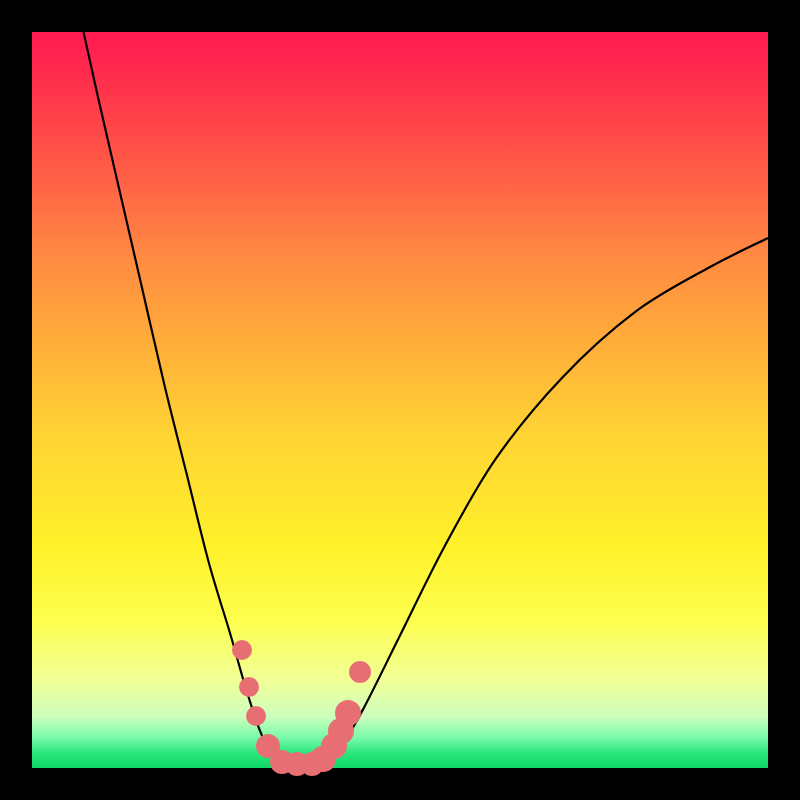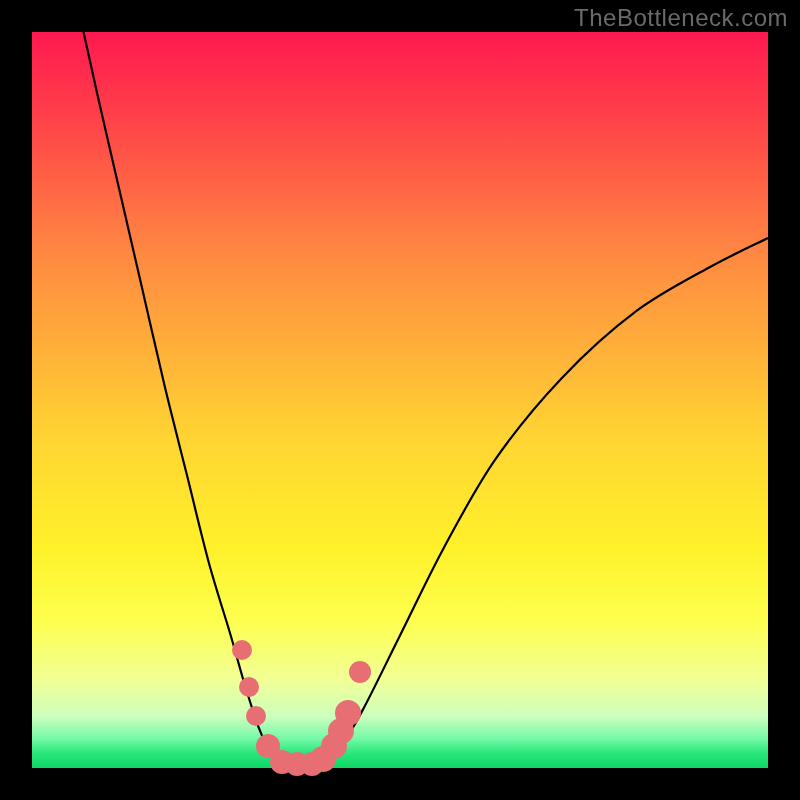--- a/index.html
+++ b/index.html
@@ -68,21 +68,20 @@
     position: absolute;
     border-radius: 50%;
     background: #e76f74;
     transform: translate(-50%, -50%);
   }
 </style>
 </head>
 <body>
 
 <div class="frame">
-  <div class="watermark">TheBottleneck.com</div>
   <div class="plot">
     <svg class="curve" viewBox="0 0 736 736" preserveAspectRatio="none">
       <path id="curve-path" d="M 51.52 0 C 53.973333333333336 11.040000000000001, 60.10666666666666 39.253333333333345, 66.24 66.24000000000001 C 72.37333333333332 93.22666666666667, 80.96 130.02666666666664, 88.32 161.91999999999996 C 95.67999999999999 193.81333333333328, 103.03999999999999 225.70666666666662, 110.39999999999999 257.59999999999997 C 117.75999999999999 289.4933333333333, 125.11999999999999 322.6133333333333, 132.48 353.28 C 139.84 383.94666666666666, 147.2 412.15999999999997, 154.56 441.59999999999997 C 161.92000000000002 471.03999999999996, 169.27999999999997 502.9333333333333, 176.64 529.92 C 184 556.9066666666666, 192.5866666666667 582.6666666666666, 198.72000000000003 603.52 C 204.85333333333335 624.3733333333333, 208.53333333333333 639.0933333333332, 213.44 655.04 C 218.34666666666666 670.9866666666667, 223.25333333333333 686.9333333333334, 228.16 699.2 C 233.06666666666666 711.4666666666667, 237.97333333333336 722.5066666666667, 242.88000000000002 728.64 C 247.7866666666667 734.7733333333333, 251.46666666666664 734.7733333333333, 257.59999999999997 736 C 263.7333333333333 737.2266666666667, 273.5466666666667 737.2266666666667, 279.68 736 C 285.81333333333333 734.7733333333333, 289.49333333333334 732.3199999999999, 294.40000000000003 728.64 C 299.30666666666673 724.96, 302.9866666666667 722.5066666666667, 309.12 713.92 C 315.25333333333333 705.3333333333333, 321.38666666666666 695.52, 331.2 677.12 C 341.0133333333333 658.72, 354.50666666666666 630.5066666666667, 368 603.52 C 381.49333333333334 576.5333333333333, 396.21333333333337 544.6400000000001, 412.16 515.2 C 428.1066666666667 485.76000000000005, 444.05333333333334 455.09333333333336, 463.68 426.88 C 483.3066666666667 398.66666666666663, 506.6133333333333 370.45333333333326, 529.92 345.91999999999996 C 553.2266666666666 321.38666666666666, 578.9866666666667 298.08, 603.52 279.68 C 628.0533333333333 261.28000000000003, 655.04 247.78666666666663, 677.12 235.51999999999998 C 699.2 223.25333333333333, 726.1866666666667 210.9866666666667, 736 206.08000000000004" fill="none" stroke="#000" stroke-width="2.2"></path>
     </svg>
     <div class="dots" id="dots">
         <div class="dot" style="left: 209.76px; top: 618.24px; width: 20px; height: 20px; background: rgb(231, 111, 116);"></div>
         <div class="dot" style="left: 217.12px; top: 655.04px; width: 20px; height: 20px; background: rgb(231, 111, 116);"></div>
         <div class="dot" style="left: 224.48px; top: 684.48px; width: 20px; height: 20px; background: rgb(231, 111, 116);"></div>
         <div class="dot" style="left: 235.52px; top: 713.92px; width: 24px; height: 24px; background: rgb(231, 111, 116);"></div>
         <div class="dot" style="left: 250.24px; top: 730.112px; width: 24px; height: 24px; background: rgb(231, 111, 116);"></div>

